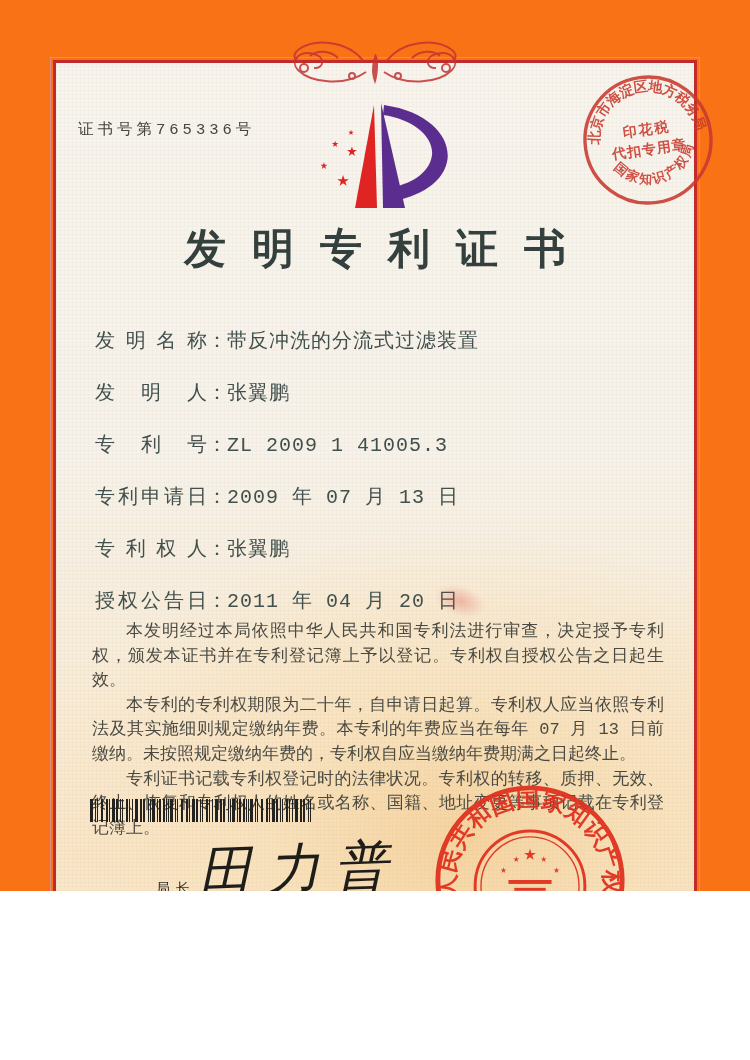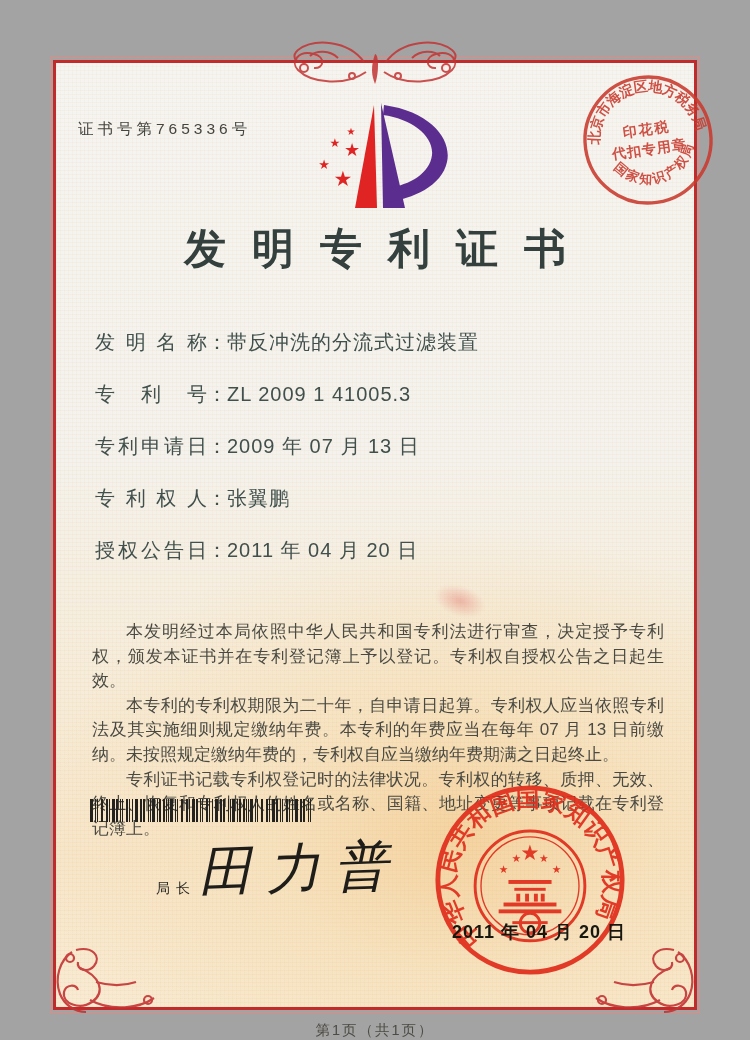--- a/index.html
+++ b/index.html
@@ -1,21 +1,21 @@
 <!DOCTYPE html>
 <html><head>
 <meta charset="utf-8">
 <style>
   html,body{margin:0;padding:0;}
   .page{
     position:relative;
-    width:750px;height:1040px;
-    background:#a3a3a3;
+    width:750px;height:891px;
+    background:#f97316;
     overflow:hidden;
-    font-family:Liberation Sans, sans-serif;
+    font-family:Liberation Mono, monospace;
   }
   
   .frame-outer{
     position:absolute;left:50px;top:57px;width:648px;height:954px;
     border:1px solid #de8d86;
   }
   .frame-inner{
     position:absolute;left:2px;top:2px;right:2px;bottom:2px;
     border:3px solid #c22b2b;
     background:
@@ -177,20 +177,23 @@
     </text>
     <text x="76" y="70" font-size="14" fill="#c93a2e" font-weight="bold" text-anchor="middle" letter-spacing="2">印花税</text>
     <text x="76" y="90" font-size="14" fill="#c93a2e" font-weight="bold" text-anchor="middle" letter-spacing="1">代扣专用章</text>
   </svg>
 
   <div class="title">发明专利证书</div>
 
   <div class="fields">
     <div class="field-row">
       <span class="field-label">发明名称</span><span class="field-colon">：</span><span class="field-value">带反冲洗的分流式过滤装置</span>
+    </div>
+    <div class="field-row">
+      <span class="field-label">发明人</span><span class="field-colon">：</span><span class="field-value">张翼鹏</span>
     </div>
     <div class="field-row">
       <span class="field-label">专利号</span><span class="field-colon">：</span><span class="field-value">ZL 2009 1 41005.3</span>
     </div>
     <div class="field-row">
       <span class="field-label">专利申请日</span><span class="field-colon">：</span><span class="field-value">2009 年 07 月 13 日</span>
     </div>
     <div class="field-row">
       <span class="field-label">专利权人</span><span class="field-colon">：</span><span class="field-value">张翼鹏</span>
     </div>

